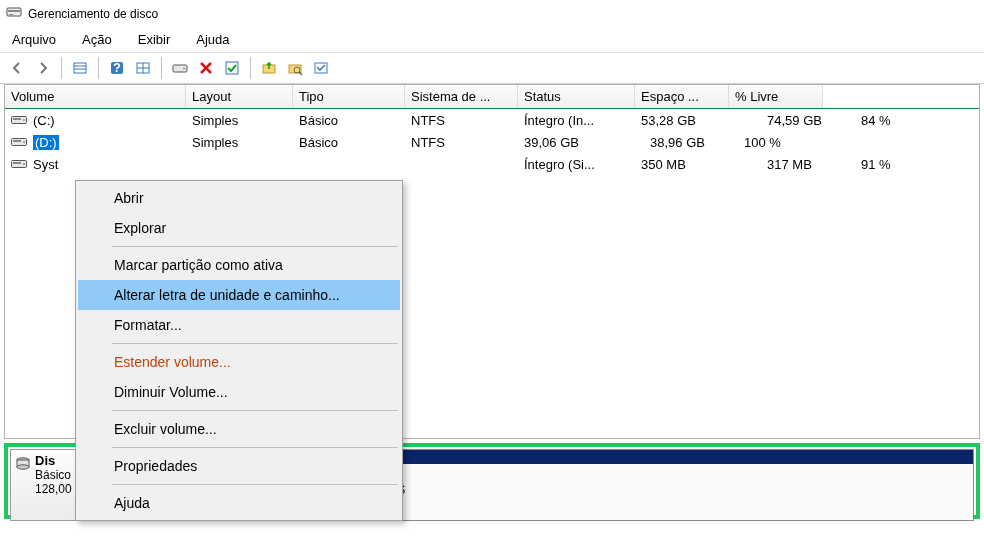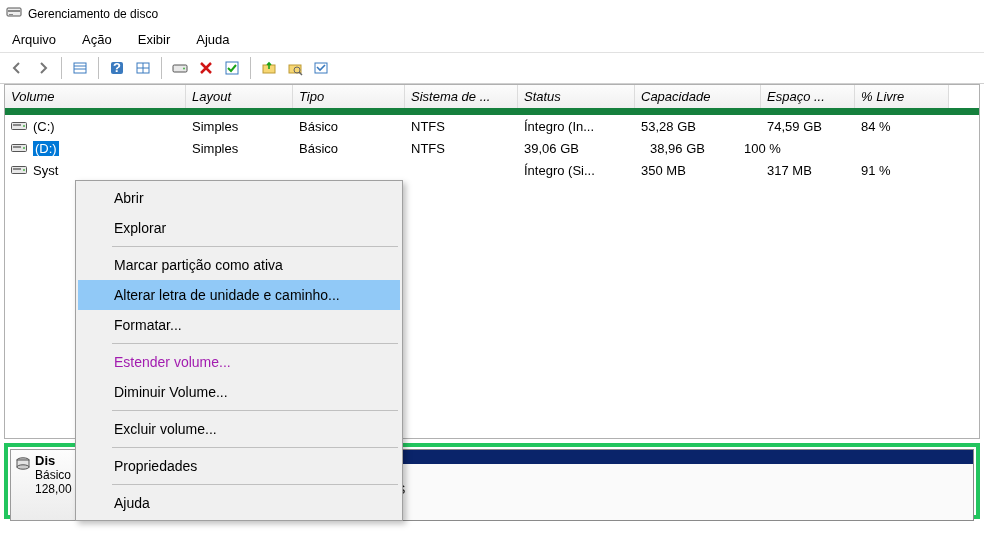--- a/index.html
+++ b/index.html
@@ -15,21 +15,21 @@
 .menubar .menu-item { padding:2px 10px 2px 6px; cursor:default; }
 
 
 .toolbar { display:flex; align-items:center; gap:4px; padding:4px 6px; border-bottom:1px solid #d0d0d0; }
 .toolbar .sep { width:1px; height:22px; background:#c0c0c0; margin:0 3px; }
 .toolbar .tbtn { width:22px; height:22px; display:flex; align-items:center; justify-content:center; border:1px solid transparent; }
 .toolbar .tbtn svg { width:16px; height:16px; }
 
 
 .table-wrap { border:1px solid #b0b0b0; margin:0 4px; height:355px; position:relative; background:#fff; }
-.thead { display:flex; background:#fff; border-bottom:7px solid #15803d; user-select:none;font-style:italic; }
+.thead { display:flex; background:#fff; border-bottom:1px solid #15803d; user-select:none; }
 .th { padding:4px 6px; font-weight:400; border-right:1px solid #dcdcdc; white-space:nowrap; overflow:hidden; text-overflow:ellipsis; background:linear-gradient(#fcfcfc,#f0f0f0); }
 .tbody { }
 .trow { display:flex; height:22px; align-items:center; }
 .td { padding:2px 6px; white-space:nowrap; overflow:hidden; text-overflow:ellipsis; }
 .vol-cell { display:flex; align-items:center; gap:6px; }
 .vol-cell .drive-icon { width:16px; height:12px; display:flex; }
 .vol-cell .drive-icon svg { width:16px; height:12px; }
 .selected-vol span.label { background:#0078d7; color:#fff; padding:0 2px; outline:1px dotted #fff; }
 
 
@@ -45,21 +45,21 @@
 .disk-parts { display:flex; gap:4px; flex:1; }
 .part { border:1px solid #8a8a8a; background:#fafafa; min-width:120px; padding:3px 6px; position:relative; }
 .part .p-top { height:14px; background:#0a246a; margin:-3px -6px 4px -6px; }
 .part .p-name { font-weight:700; }
 .part .p-sub { font-size:12px; }
 
 
 .context-menu { position:absolute; left:75px; top:180px; width:328px; background:#f0f0f0; border:1px solid #a0a0a0; box-shadow:3px 3px 6px rgba(0,0,0,.25); padding:2px; z-index:100; }
 .context-menu .gutter { position:absolute; left:2px; top:2px; bottom:2px; width:28px; background:#f0f0f0; }
 .context-menu .cm-item { position:relative; padding:7px 16px 7px 36px; cursor:default; font-size:14px; }
-.context-menu .cm-item.disabled { color:#a21caf; }
+.context-menu .cm-item.disabled { color:#c2410c; }
 .context-menu .cm-item.highlight { background:#91c9f7; }
 .context-menu .cm-sep { height:1px; background:#c0c0c0; margin:3px 2px 3px 34px; }
 </style>
 </head>
 <body>
 
 <div class="titlebar">
   <span class="app-icon">
     <svg viewBox="0 0 16 16">
         <rect x="1" y="4" width="14" height="8" rx="1" fill="#eee" stroke="#555"></rect>
@@ -150,21 +150,20 @@
     </div>
 </div>
 
 <div class="table-wrap">
   <div class="thead">
     <div class="th c0">Volume</div>
     <div class="th c1">Layout</div>
     <div class="th c2">Tipo</div>
     <div class="th c3">Sistema de ...</div>
     <div class="th c4">Status</div>
-    <div class="th c5">Capacidade</div>
     <div class="th c6">Espaço ...</div>
     <div class="th c7">% Livre</div>
   </div>
   <div class="tbody" id="tbody">
       <div class="trow">
         <div class="td c0">
           <div class="vol-cell ">
             <span class="drive-icon">
               <svg viewBox="0 0 16 12">
                 <rect x="0.5" y="2.5" width="15" height="7" rx="1" fill="#e8e8e8" stroke="#555"></rect>

